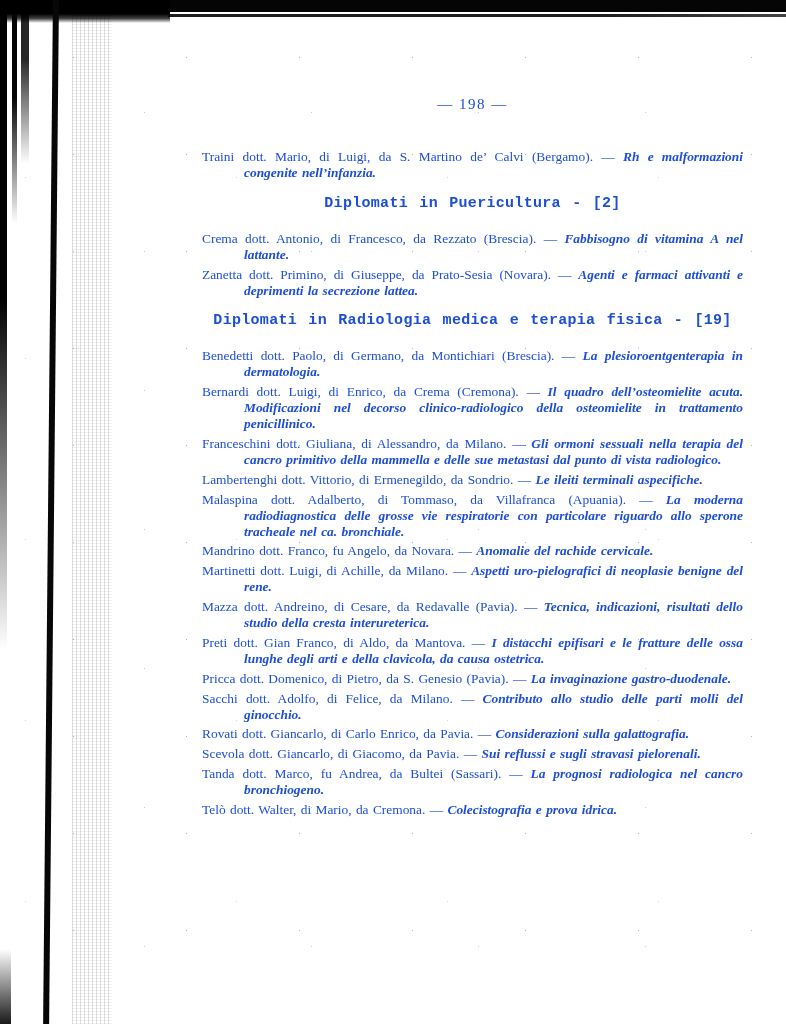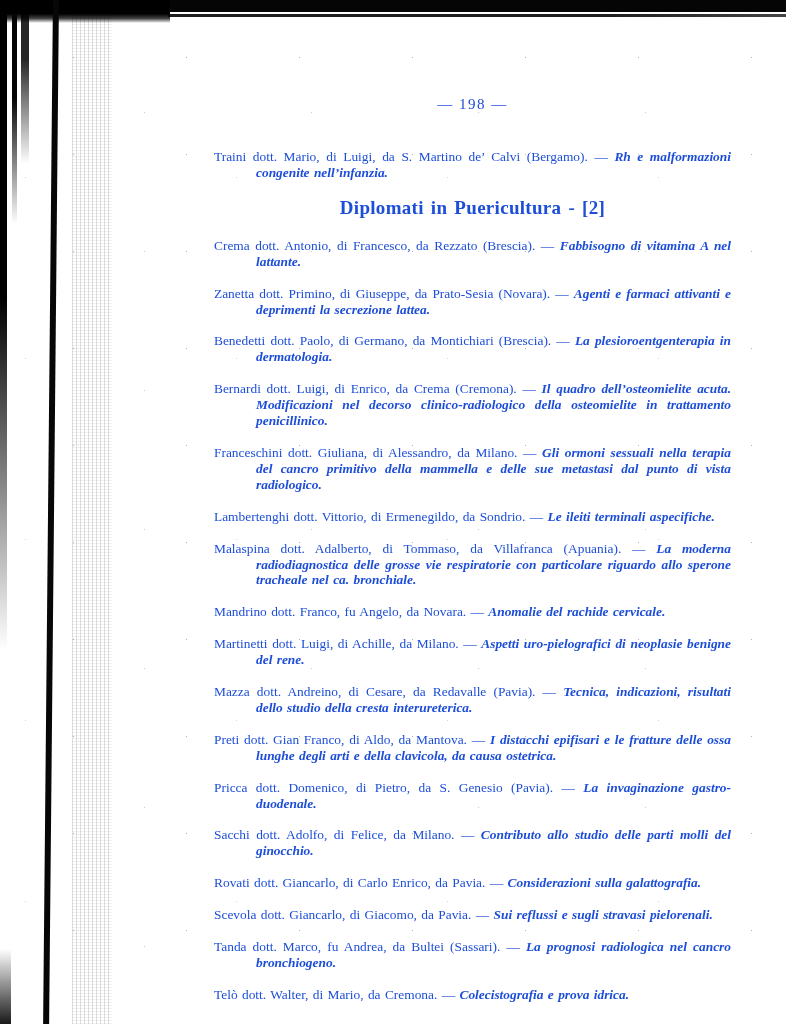--- a/index.html
+++ b/index.html
@@ -38,28 +38,28 @@
   .spine-texture { position:absolute; left:72px; top:0; width:40px; height:1024px; opacity:.5;
     background:
       repeating-linear-gradient(90deg, rgba(0,0,0,.25) 0 1px, transparent 1px 4px),
       repeating-linear-gradient(0deg, rgba(0,0,0,.12) 0 1px, transparent 1px 3px); }
   .spine-corner-bottom { position:absolute; left:0; bottom:0; width:11px; height:75px;
     background:linear-gradient(to top, rgba(0,0,0,.9), transparent); }
   
   .content { position:absolute; left:198px; top:96px; width:549px; }
   .page-number { text-align:center; font-size:15px; letter-spacing:1.5px; margin:0 0 36px 0; }
   .entry {
-    margin:16px; font-size:13.4px; line-height:15.9px;
+    margin:4px; font-size:13.4px; line-height:15.9px;
     text-align:justify; padding-left:42px; text-indent:-42px;
     word-spacing:1px;
   }
   .entry .title { font-style:italic; font-weight:600; }
   .section-heading {
-    text-align:center; font-size:19px; font-weight:700;
-    margin:14px 0 19px 0; letter-spacing:.3px; word-spacing:2px;
+    text-align:center; font-size:15px; font-weight:700;
+    margin:14px 0 19px 0; letter-spacing:.3px; word-spacing:2px;font-family:Liberation Mono, monospace;
   }
 </style>
 </head>
 <body>
 
 <div class="page">
 
   <div class="scan-edge-top"></div>
   <div class="scan-edge-top-left"></div>
   <div class="scan-edge-top-line"></div>
@@ -77,20 +77,21 @@
     <p class="entry"><span class="name">Traini dott. Mario, di Luigi, da S. Martino de’ Calvi (Bergamo). —</span>
 <span class="title">Rh e malformazioni congenite nell’infanzia.</span></p>
 
     <h2 class="section-heading">Diplomati in Puericultura - [2]</h2>
 
     <p class="entry"><span class="name">Crema dott. Antonio, di Francesco, da Rezzato (Brescia). —</span>
 <span class="title">Fabbisogno di vitamina A nel lattante.</span></p>
     <p class="entry"><span class="name">Zanetta dott. Primino, di Giuseppe, da Prato-Sesia (Novara). —</span>
 <span class="title">Agenti e farmaci attivanti e deprimenti la secrezione lattea.</span></p>
 
+    <h2 class="section-heading">Diplomati in Radiologia medica e terapia fisica - [19]</h2>
 
     <p class="entry"><span class="name">Benedetti dott. Paolo, di Germano, da Montichiari (Brescia). —</span>
 <span class="title">La plesioroentgenterapia in dermatologia.</span></p>
     <p class="entry"><span class="name">Bernardi dott. Luigi, di Enrico, da Crema (Cremona). —</span>
 <span class="title">Il quadro dell’osteomielite acuta. Modificazioni nel decorso clinico-radiologico della osteomielite in trattamento penicillinico.</span></p>
     <p class="entry"><span class="name">Franceschini dott. Giuliana, di Alessandro, da Milano. —</span>
 <span class="title">Gli ormoni sessuali nella terapia del cancro primitivo della mammella e delle sue metastasi dal punto di vista radiologico.</span></p>
     <p class="entry"><span class="name">Lambertenghi dott. Vittorio, di Ermenegildo, da Sondrio. —</span>
 <span class="title">Le ileiti terminali aspecifiche.</span></p>
     <p class="entry"><span class="name">Malaspina dott. Adalberto, di Tommaso, da Villafranca (Apuania). —</span>

